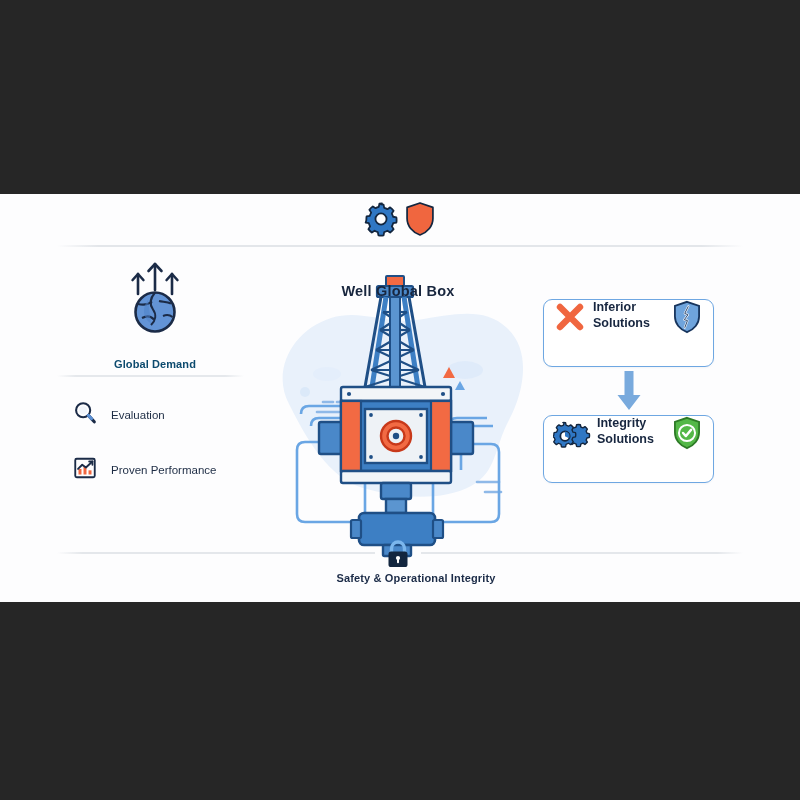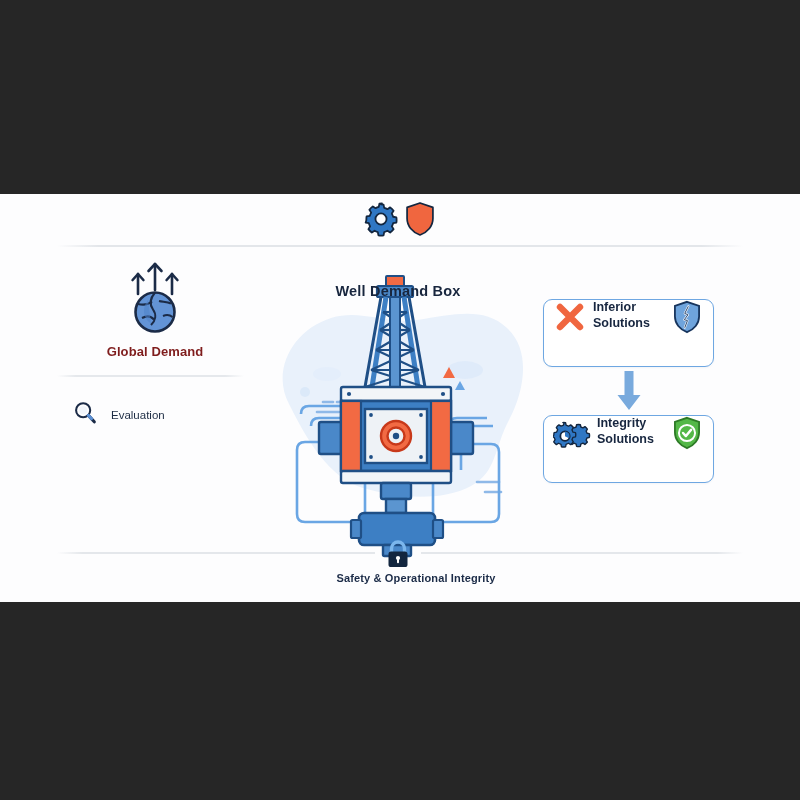--- a/index.html
+++ b/index.html
@@ -72,24 +72,24 @@
   }
 
   #globe-block {
     display: flex;
     flex-direction: column;
     align-items: center;
     padding-top: 2px;
   }
 
   #globe-label {
-    margin-top: 6px;
-    font-size: 13px;
+    margin-top: 20px;
+    font-size: 11px;
     font-weight: bold;
-    color: #7f1d1d;
+    color: #0c4a6e;
     letter-spacing: .1px;
   }
 
   #left-rule {
     position: absolute;
     left: 7px;
     top: 121px;
     width: 187px;
     height: 2px;
     background: linear-gradient(to right, rgba(225,228,233,0), #e5e8ec 10%, #e5e8ec 90%, rgba(225,228,233,0));
@@ -299,26 +299,39 @@
               <circle cx="12" cy="11" r="7.6" fill="none" stroke="#1b2b47" stroke-width="2.2"></circle>
               <circle cx="12" cy="11" r="4.4" fill="#eef3fa" opacity=".8"></circle>
               <path d="M17.6 16.6 L24 23.4" stroke="#1b2b47" stroke-width="3.4" stroke-linecap="round"></path>
               <path d="M17.6 16.6 L21 20" stroke="#5a8fd4" stroke-width="3.4" stroke-linecap="round"></path>
             </svg>
           </span>
           <span class="feature-label">Evaluation</span>
         </div>
 
 
+        <div class="feature-row">
+          <span>
+            <svg width="26" height="26" viewBox="0 0 28 28">
+              <rect x="3.5" y="4" width="21" height="20" rx="1.6" fill="#fdfdfe" stroke="#1b2b47" stroke-width="2"></rect>
+              <rect x="7" y="15" width="3.2" height="6" fill="#f0663f"></rect>
+              <rect x="12.4" y="12" width="3.2" height="9" fill="#f0663f"></rect>
+              <rect x="17.8" y="16.5" width="3.2" height="4.5" fill="#f0663f"></rect>
+              <path d="M6.5 15 L11 10.5 L15 13.5 L22 7" fill="none" stroke="#1b2b47" stroke-width="2" stroke-linecap="round" stroke-linejoin="round"></path>
+              <path d="M18.5 7 L22 7 L22 10.5" fill="none" stroke="#1b2b47" stroke-width="2" stroke-linecap="round" stroke-linejoin="round"></path>
+            </svg>
+          </span>
+          <span class="feature-label">Proven Performance</span>
+        </div>
 
       </div>
     </div>
 
     <div id="center-col">
-      <div id="center-title">Well Demand Box</div>
+      <div id="center-title">Well Global Box</div>
 
       <svg id="rig-svg" viewBox="0 0 290 330">
 
         <path d="M36 150c-18-34 4-74 42-86 30-9 52 6 86 2 36-5 66-14 90 8 24 22 18 62 2 92-15 28-12 52-38 66-30 16-74 12-108 2-34-10-56-48-74-84z" fill="#e9f1fb"></path>
         <circle cx="52" cy="138" r="5" fill="#dbe9f9"></circle>
         <ellipse cx="212" cy="116" rx="18" ry="9" fill="#dfebfa"></ellipse>
         <ellipse cx="74" cy="120" rx="14" ry="7" fill="#e4eefb"></ellipse>
 
         <g stroke="#8fb9e8" stroke-width="2.6" stroke-linecap="round">
           <path d="M70 148h10"></path>

